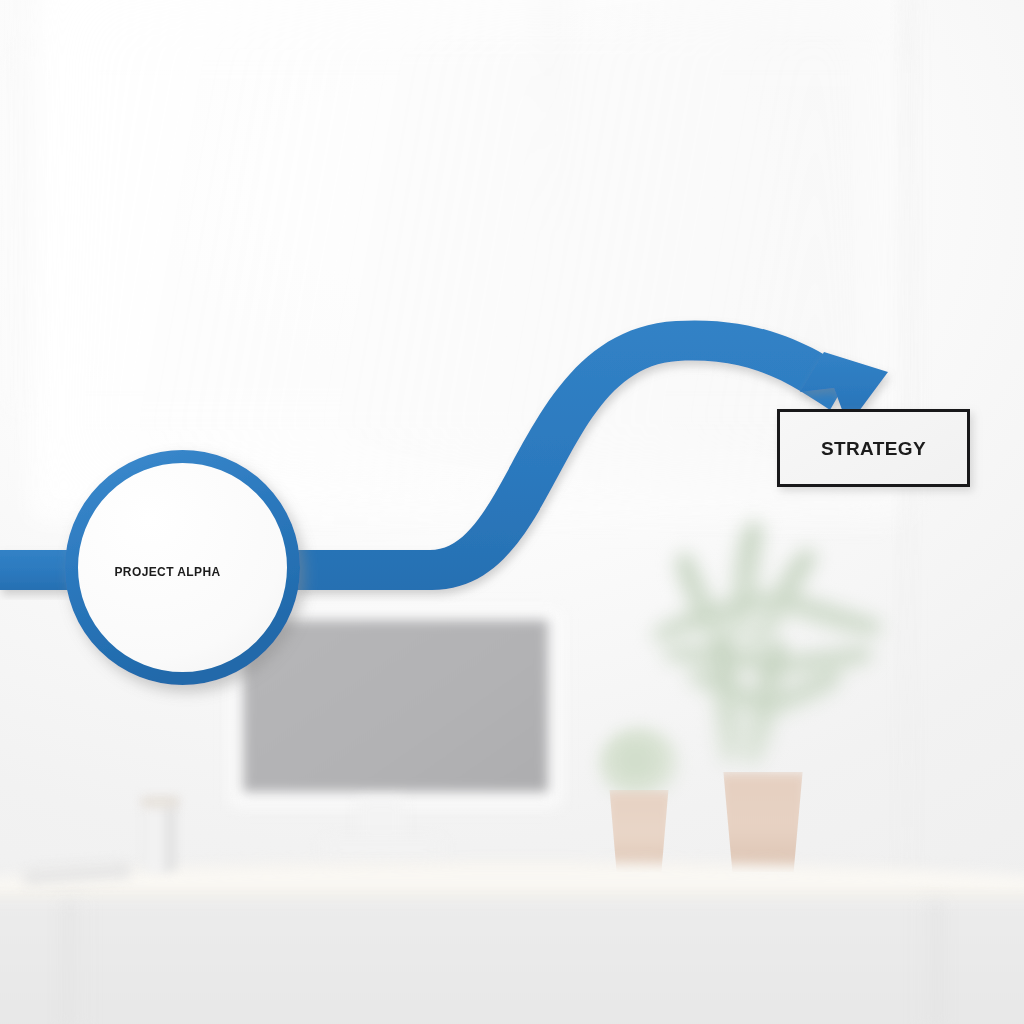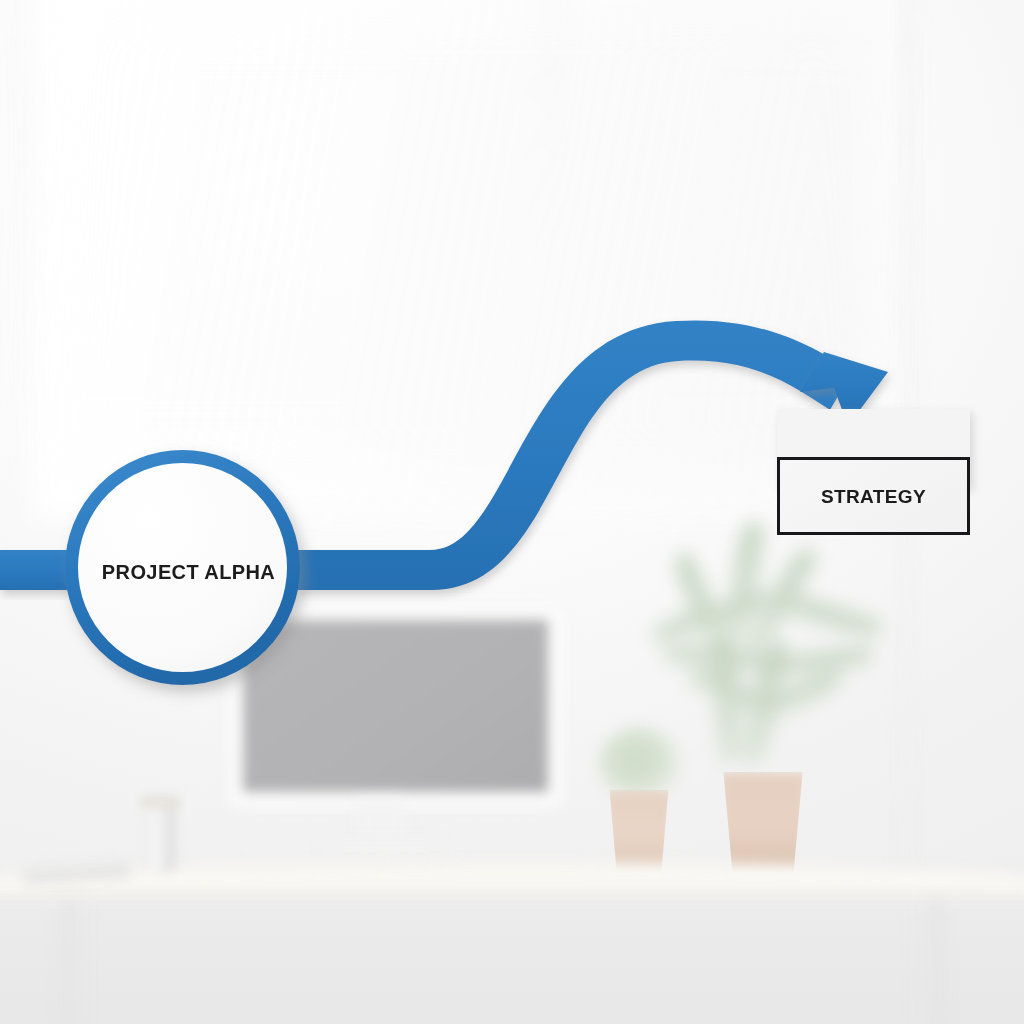--- a/index.html
+++ b/index.html
@@ -200,39 +200,38 @@
   .node-label {
     position: absolute;
     color: #1c1c1c;
     font-weight: bold;
     letter-spacing: 0.4px;
     text-align: center;
     white-space: nowrap;
     user-select: none;
   }
   #circle-node-label {
-    left: 71px;
+    left: 50px;
     top: 560px;
     width: 235px;
-    font-size: 20px;
+    font-size: 12px;
     line-height: 24px;
   }
   #box-node {
     position: absolute;
     left: 777px;
     top: 409px;
     width: 193px;
     height: 78px;
     border: 3px solid #18181a;
     background: linear-gradient(150deg, #f7f7f7 0%, #f1f1f1 100%);
     box-sizing: border-box;
     display: flex;
     align-items: center;
     justify-content: center;
-    margin-top: 48px;
   }
   #box-node-label {
     position: static;
     font-size: 19px;
     line-height: 25px;
     width: 100%;
   }
   .lbl-line { display: block; }
 </style>
 </head>

